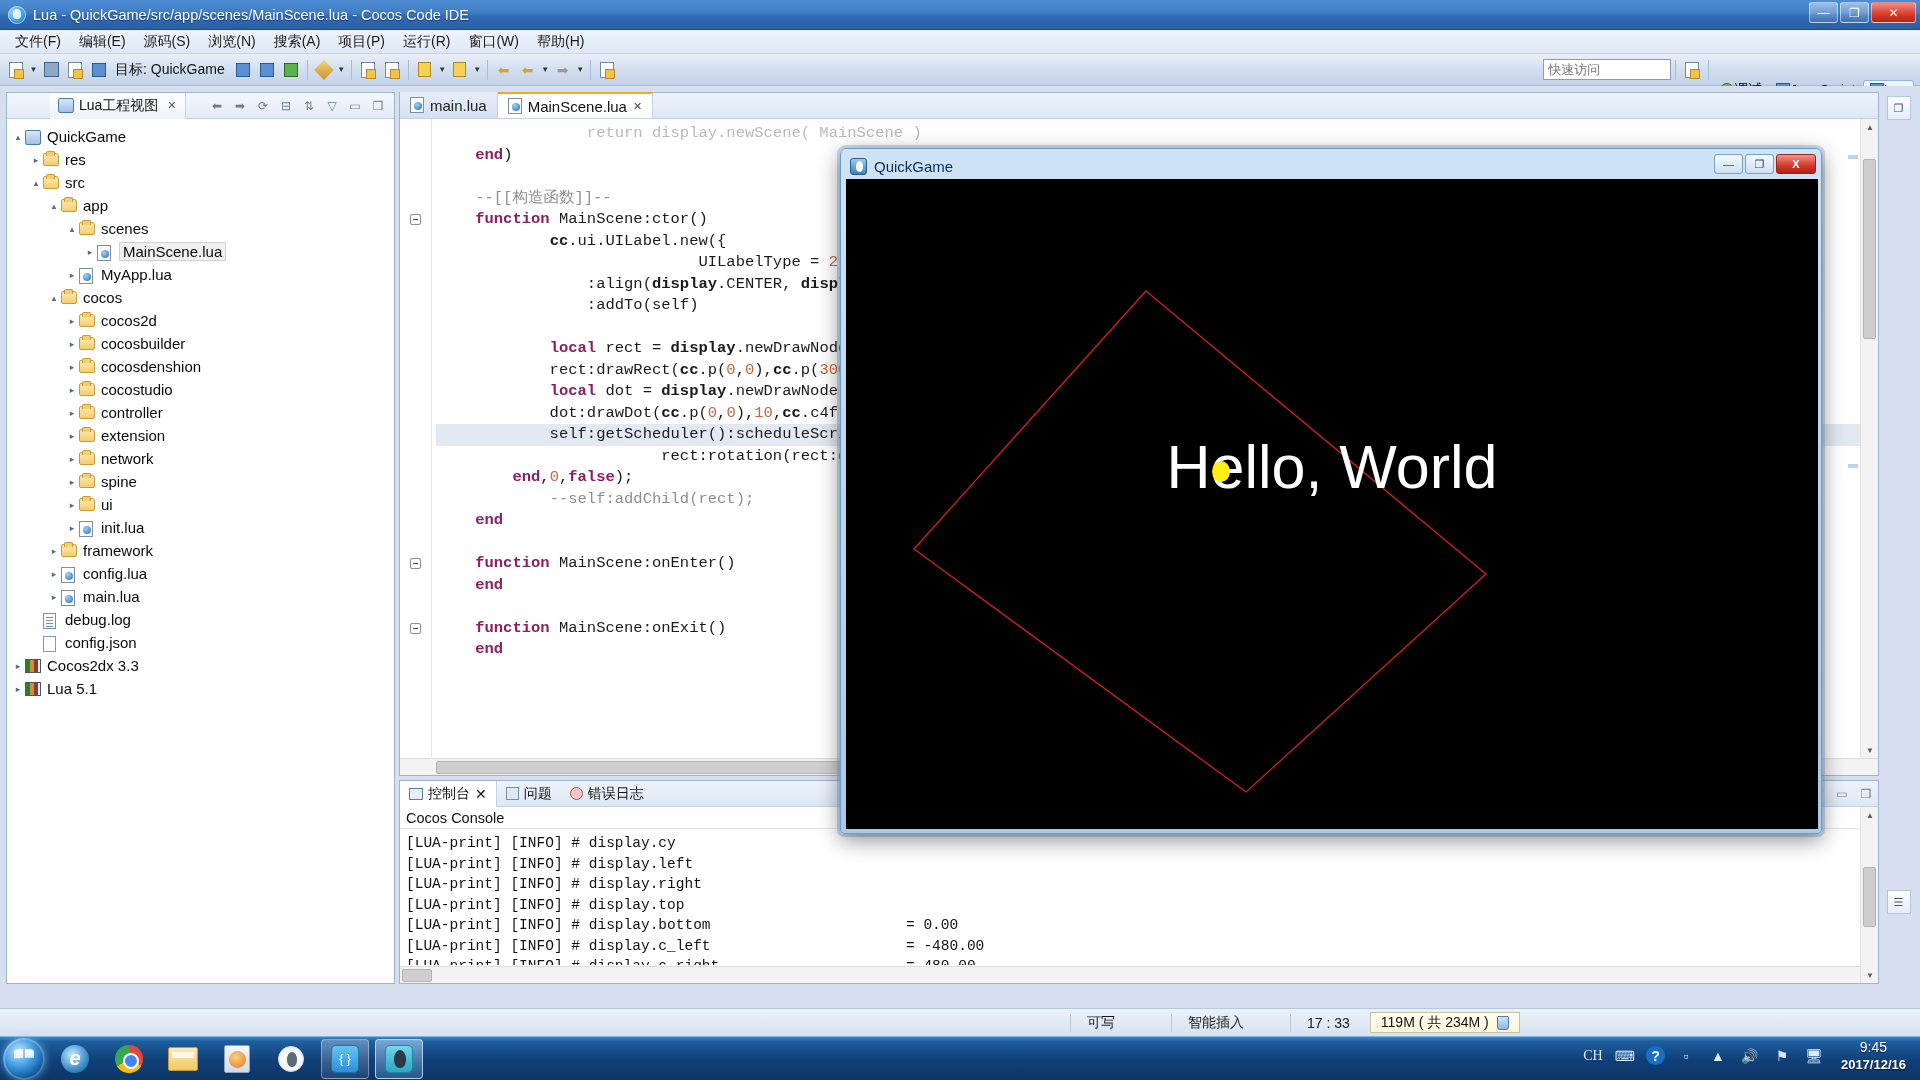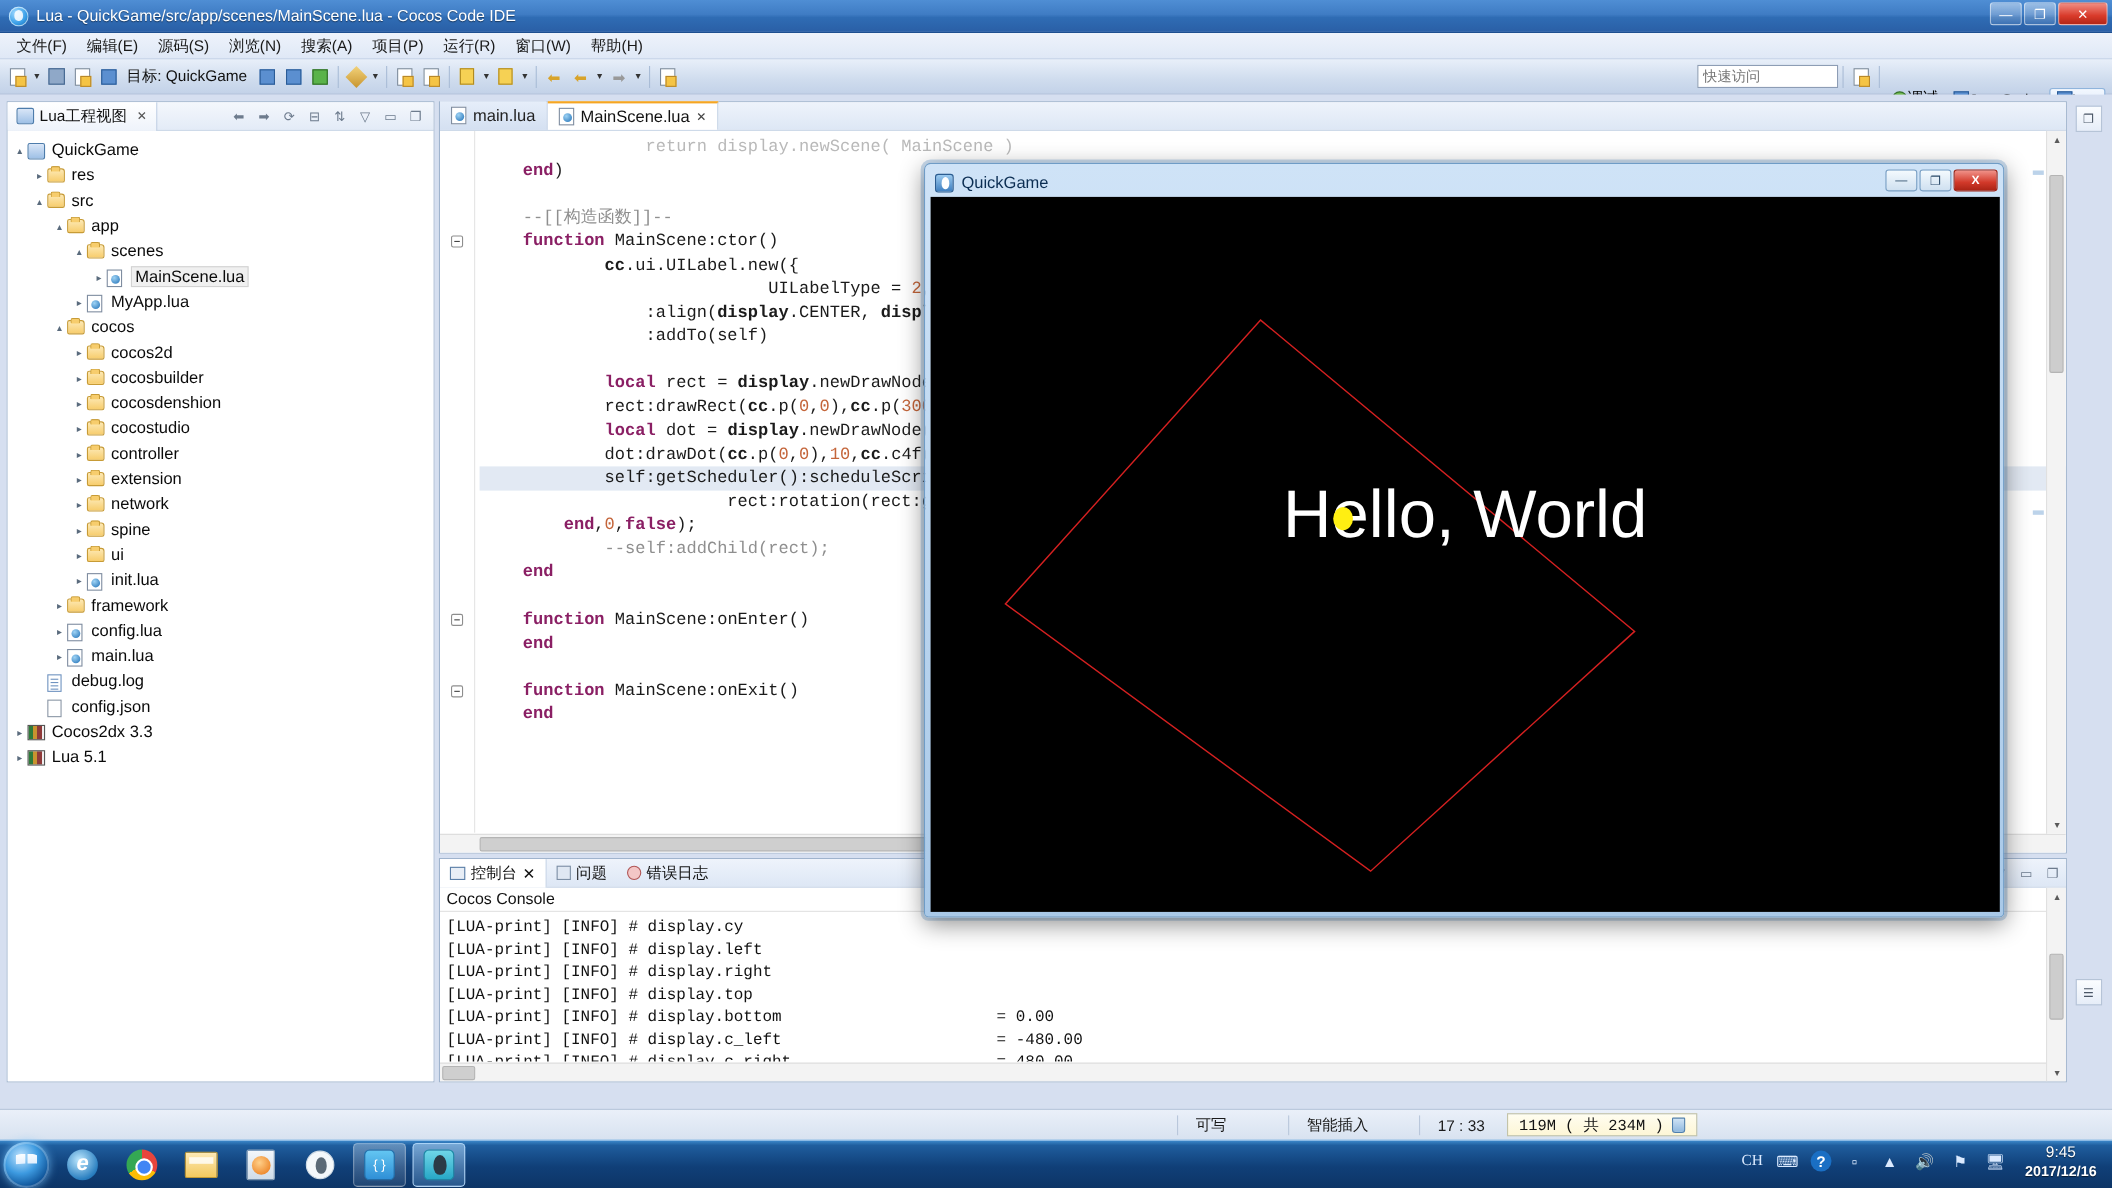--- a/index.html
+++ b/index.html
@@ -86,21 +86,21 @@
     position:absolute;left:6px;top:6px;width:389px;height:892px;
     background:#fff;border:1px solid #9fb3cd;
   }
   .vtabbar{
     height:26px;background:linear-gradient(180deg,#f4f7fc,#e3ebf7);
     border-bottom:1px solid #c4d2e5;display:flex;align-items:center;position:relative;
   }
   .vtab{
     height:26px;display:flex;align-items:center;gap:5px;padding:0 8px;
     background:linear-gradient(180deg,#ffffff,#eef3fb);
-    border-right:1px solid #c4d2e5;font-size:14px;color:#111;white-space:nowrap;
+    border-right:1px solid #c4d2e5;font-size:14px;color:#111;white-space:nowrap;margin-left:43px;
   }
   .vtab .xclose{ font-size:11px;color:#555;margin-left:4px; }
   .vtoolicons{ position:absolute;right:4px;top:0;height:26px;display:flex;align-items:center;gap:7px;padding-right:4px;}
   .vti{ width:16px;height:16px;display:flex;align-items:center;justify-content:center;font-size:12px;color:#6d7b8d;}
   .treewrap{ position:absolute;left:0;top:26px;right:0;bottom:0;overflow:hidden;padding:6px 0 0 0;background:#fff;}
   .trow{ height:23px;display:flex;align-items:center;font-size:15px;color:#0a0a0a;white-space:nowrap;padding-left:4px;}
   .trow.sel .tlabel{ background:#f0f0f0;border:1px solid #d2d2d2;padding:0 3px; }
   .twist{ width:14px;text-align:center;color:#5a6b7d;font-size:9px; }
   .twist.empty{ color:transparent; }
   .ticon{ width:18px;height:16px;margin-right:4px;position:relative;flex:0 0 auto;}
@@ -172,21 +172,21 @@
   #statusbar{
     position:absolute;left:0;top:1008px;width:1920px;height:28px;
     background:linear-gradient(180deg,#eaf0f9,#d8e2f0);
     border-top:1px solid #b9c7db;display:flex;align-items:center;
   }
   .sb-sep{ width:1px;height:18px;background:#b9c7db;margin:0 10px; }
   .sb-item{ font-size:14px;color:#1a1a1a;white-space:nowrap;padding:0 6px; }
   .sb-mem{
     margin-left:14px;display:flex;align-items:center;gap:8px;
     background:linear-gradient(180deg,#fffdf0,#fdf6d6);border:1px solid #c3c3a8;
-    padding:1px 10px;height:21px;font-size:14px;color:#111;font-family:Liberation Mono, monospace;
+    padding:1px 10px;height:21px;font-size:14px;color:#111;
   }
   .sb-trash{ width:12px;height:14px;border:1px solid #4f7fae;background:linear-gradient(180deg,#cfe3f5,#8fb8de);border-radius:1px 1px 3px 3px; }
   
   #gamewin{
     position:absolute;left:840px;top:148px;width:982px;height:686px;
     background:linear-gradient(180deg,#cfe3f7,#a9c9e8);
     border:1px solid #6f9cc6; border-radius:6px 6px 4px 4px;
     box-shadow:0 6px 22px rgba(0,0,0,.45), 0 0 0 3px rgba(140,180,220,.45);
     padding:4px 5px 6px 5px;
   }

